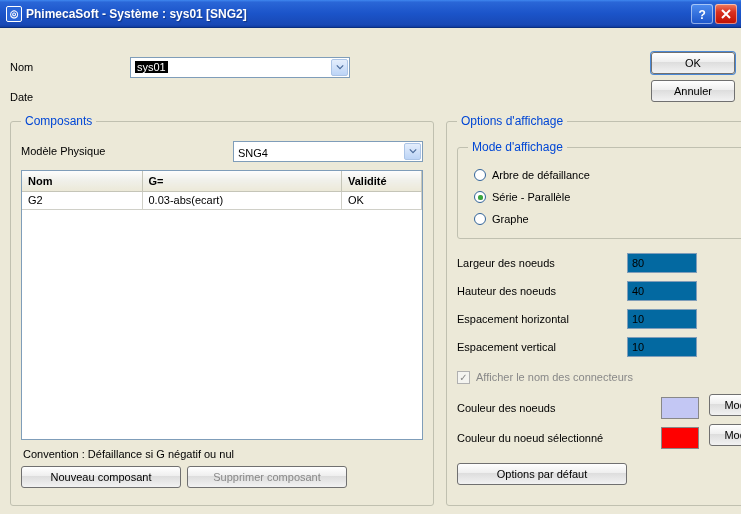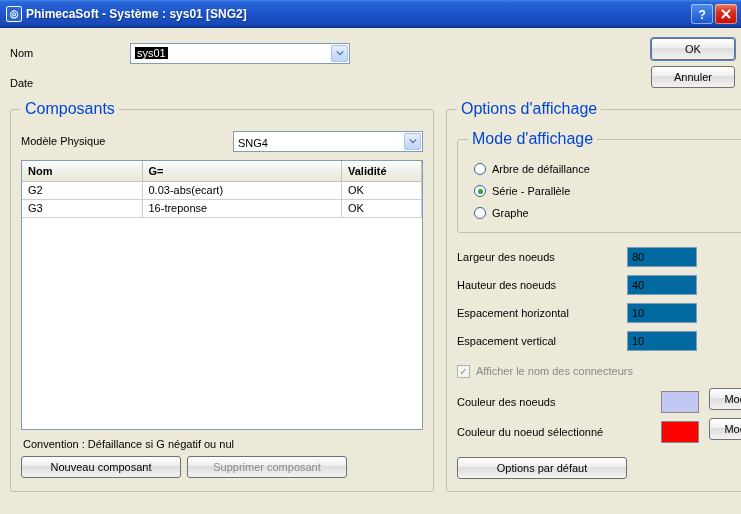--- a/index.html
+++ b/index.html
@@ -41,21 +41,21 @@
     display: flex; align-items:center; justify-content:center;
     color: #fff;
     font-weight: bold;
     box-shadow: inset 0 0 0 1px rgba(255,255,255,.5);
   }
   .winbtn.help { background: linear-gradient(#4f8ef0,#1b54c9); }
   .winbtn.close { background: linear-gradient(#f08060,#d83020 40%,#c01000); }
 
   
   .client {
-    padding: 10px 10px 8px 10px;
+    padding: 24px 10px 8px 10px;
     height: calc(514px - 28px);
     position: relative;
   }
   .toprow { display:flex; }
   .form-left { flex:1; }
   .form-right { width: 100px; padding-left: 20px;}
   .field-row { display:flex; align-items:center; height: 30px;}
   .field-row .lbl { width: 120px; color:#000;}
   .combo, .txt {
     background:#fff;
@@ -94,21 +94,21 @@
   .btn:disabled { color:#888; }
 
   
   .cols { display:flex; margin-top: 2px; gap:12px; height: 392px;}
   fieldset {
     border: 1px solid #c0c0b0;
     border-radius: 3px;
     padding: 10px 10px 8px 10px;
     margin: 0;
   }
-  fieldset > legend { color: #0046d5; padding: 0 4px; font-size:16px;}
+  fieldset > legend { color: #0046d5; padding: 0 4px; font-size:12px;}
   .left-col { width: 390px; display:flex; flex-direction:column;}
   .right-col { flex:1; }
   .subfield { display:flex; align-items:center; height: 26px; }
   .subfield .lbl { width: 180px; }
   .combo2 {
     background:#fff; border:1px solid #7f9db9; height:21px;
     width: 265px; position:relative; display:flex; align-items:flex-end;
     padding:2px 4px; font:inherit;
   }
 
@@ -247,25 +247,20 @@
               <th>G=</th>
               <th>Validité</th>
             </tr>
           </thead>
           <tbody>
             <tr>
               <td>G2</td>
               <td>0.03-abs(ecart)</td>
               <td>OK</td>
             </tr>
-            <tr>
-              <td>G3</td>
-              <td>16-treponse</td>
-              <td>OK</td>
-            </tr>
           </tbody>
         </table>
       </div>
 
       <div class="conv">Convention : Défaillance si G négatif ou nul</div>
       <div class="btnrow">
         <button class="btn wide">Nouveau composant</button>
         <button class="btn wide" disabled="">Supprimer composant</button>
       </div>
     </fieldset>

